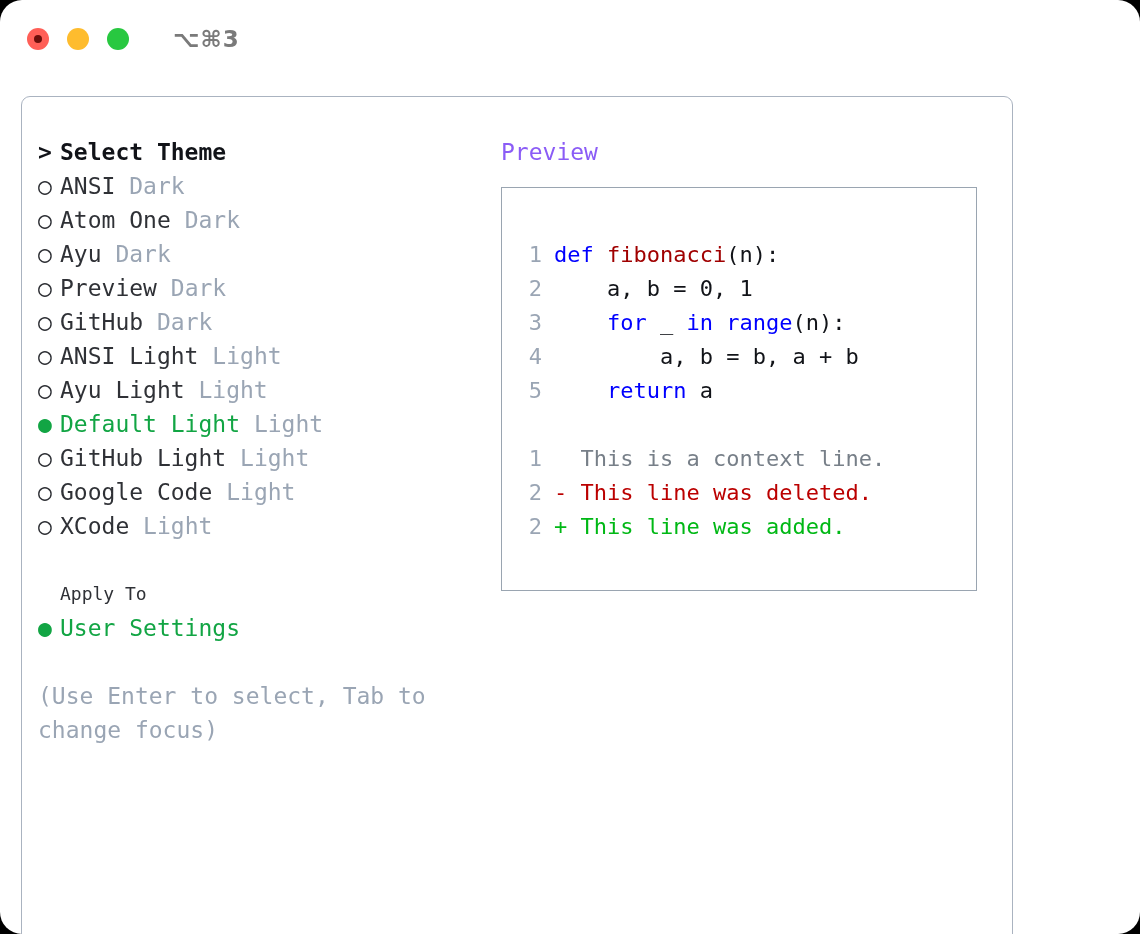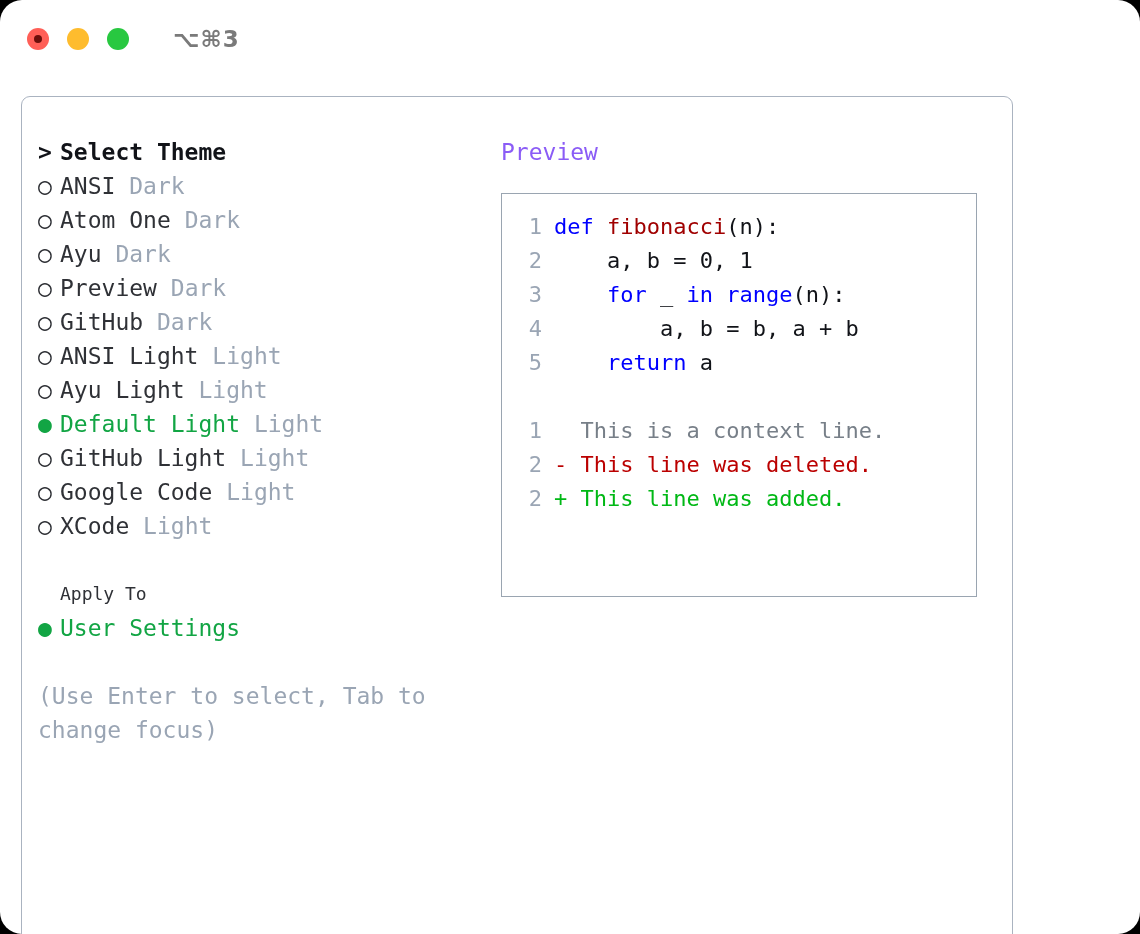--- a/index.html
+++ b/index.html
@@ -133,27 +133,27 @@
     top: 38px;
     width: 490px;
   }
   .preview-title {
     font-size: 23px;
     line-height: 34px;
     color: #8b5cf6;
     white-space: pre;
   }
   .preview-box {
-    margin-top: 24px;
+    margin-top: 18px;
     width: 476px;
     height: 404px;
     border: 1.5px solid #9aa5b1;
     box-sizing: border-box;
     background: #ffffff;
-    padding: 16px 0 0 18px;
+    padding: 50px 0 0 18px;
   }
   .code-line {
     font-size: 22px;
     line-height: 34px;
     white-space: pre;
     color: #111318;
   }
   .ln {
     color: #9aa5b4;
     display: inline-block;

